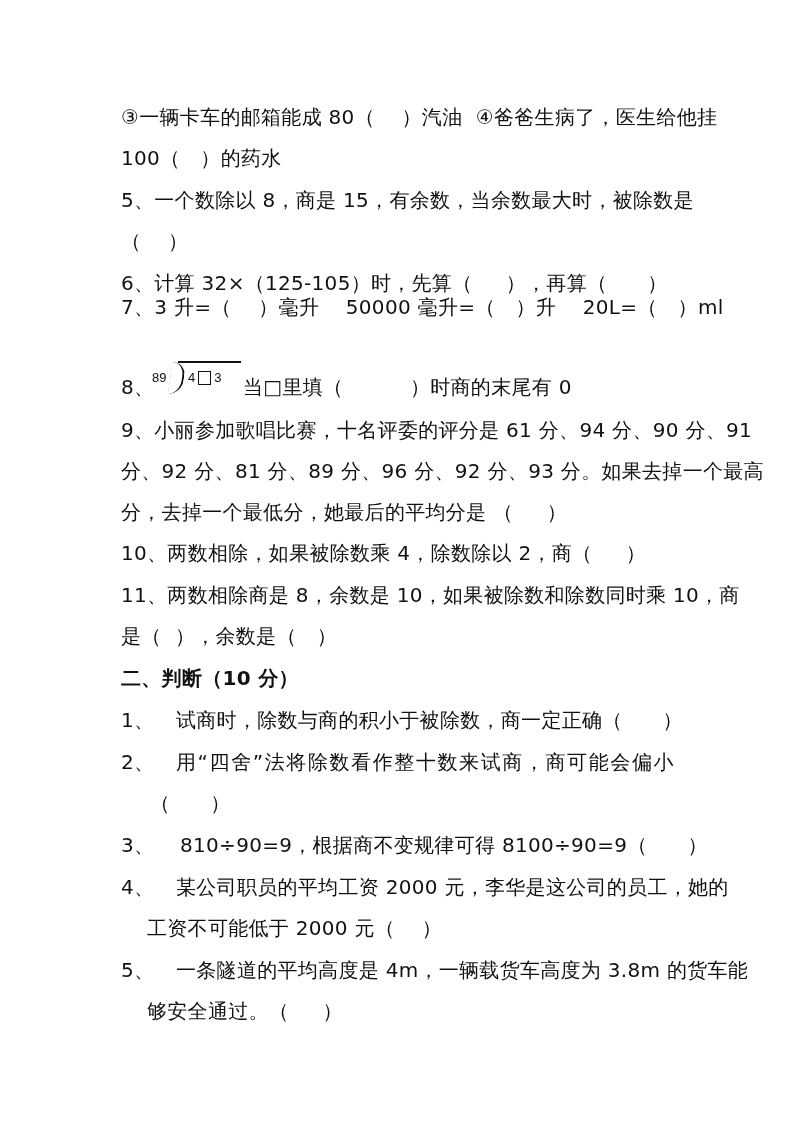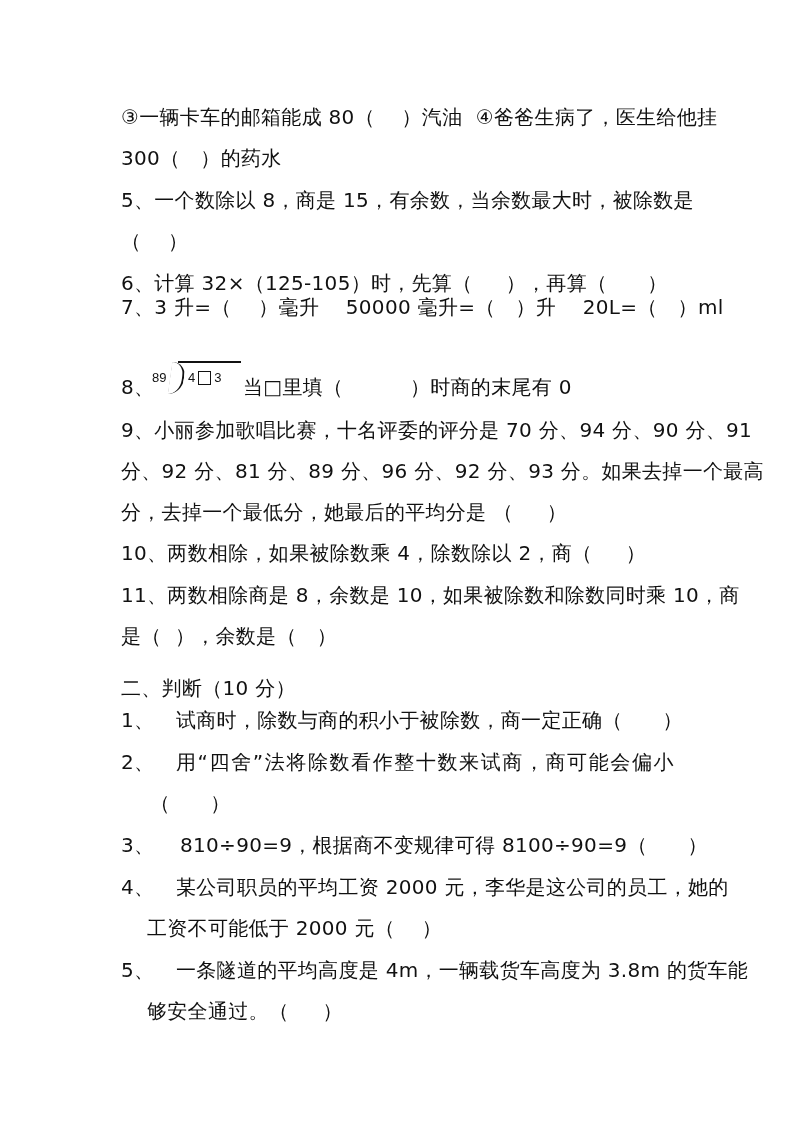--- a/index.html
+++ b/index.html
@@ -1,54 +1,54 @@
 <!DOCTYPE html>
 <html><head>
 <meta charset="utf-8">
 <style>
   html, body { margin:0; padding:0; background:#ffffff; }
   body { width:794px; height:1123px; position:relative; overflow:hidden;
          font-family: "DejaVu Sans", "Liberation Sans", sans-serif; color:#111; }
   .line { position:absolute; left:121px; font-size:20px; line-height:20px; white-space:pre; letter-spacing:0.3px; }
-  .bold { font-weight:normal;margin-top:10px; }
+  .bold { font-weight:bold; }
   .indent { left:147px;text-align:center; }
   .div-wrap { position:absolute; left:148px; top:359px; width:94px; height:36px; }
   .div-wrap .divisor { position:absolute; left:4px; top:11px; font-size:13px; font-family:"Liberation Sans", sans-serif; }
   .div-wrap .bracket { position:absolute; left:22px; top:3px; width:12px; height:32px; border-right:2px solid #111; border-radius:0 14px 14px 0; transform:skewX(-8deg); }
   .div-wrap .bar { position:absolute; left:30px; top:2px; width:63px; height:2px; background:#111; }
   .div-wrap .dividend { position:absolute; left:40px; top:11px; font-size:13px; font-family:"Liberation Sans", sans-serif; display:flex; align-items:center; gap:3px; }
   .box { display:inline-block; width:11px; height:12px; border:1px solid #111; }
 </style>
 </head>
 <body>
 
 <div>
   <div class="line" style="top:107px">③一辆卡车的邮箱能成 80（    ）汽油  ④爸爸生病了，医生给他挂</div>
-  <div class="line" style="top:148px">300（   ）的药水</div>
+  <div class="line" style="top:148px">100（   ）的药水</div>
 
   <div class="line" style="top:190px">5、一个数除以 8，商是 15，有余数，当余数最大时，被除数是</div>
   <div class="line" style="top:231px">（    ）</div>
 
   <div class="line" style="top:273px">6、计算 32×（125-105）时，先算（     ），再算（      ）</div>
   <div class="line" style="top:297px">7、3 升=（    ）毫升    50000 毫升=（   ）升    20L=（   ）ml</div>
 
   <div class="line" style="top:377px">8、</div>
   <div class="div-wrap">
     <span class="divisor">89</span>
     <span class="bracket"></span>
     <span class="bar"></span>
     <span class="dividend">
       <span>4</span>
       <span class="box"></span>
       <span>3</span>
     </span>
   </div>
   <div class="line" style="top:377px; left:243px">当□里填（          ）时商的末尾有 0</div>
 
-  <div class="line" style="top:420px">9、小丽参加歌唱比赛，十名评委的评分是 70 分、94 分、90 分、91</div>
+  <div class="line" style="top:420px">9、小丽参加歌唱比赛，十名评委的评分是 61 分、94 分、90 分、91</div>
   <div class="line" style="top:461px">分、92 分、81 分、89 分、96 分、92 分、93 分。如果去掉一个最高</div>
   <div class="line" style="top:502px">分，去掉一个最低分，她最后的平均分是 （     ）</div>
 
   <div class="line" style="top:543px">10、两数相除，如果被除数乘 4，除数除以 2，商（     ）</div>
   <div class="line" style="top:585px">11、两数相除商是 8，余数是 10，如果被除数和除数同时乘 10，商</div>
   <div class="line" style="top:626px">是（  ），余数是（   ）</div>
 
   <div class="line bold" style="top:668px">二、判断（10 分）</div>
 
   <div class="line" style="top:710px">1、</div>

